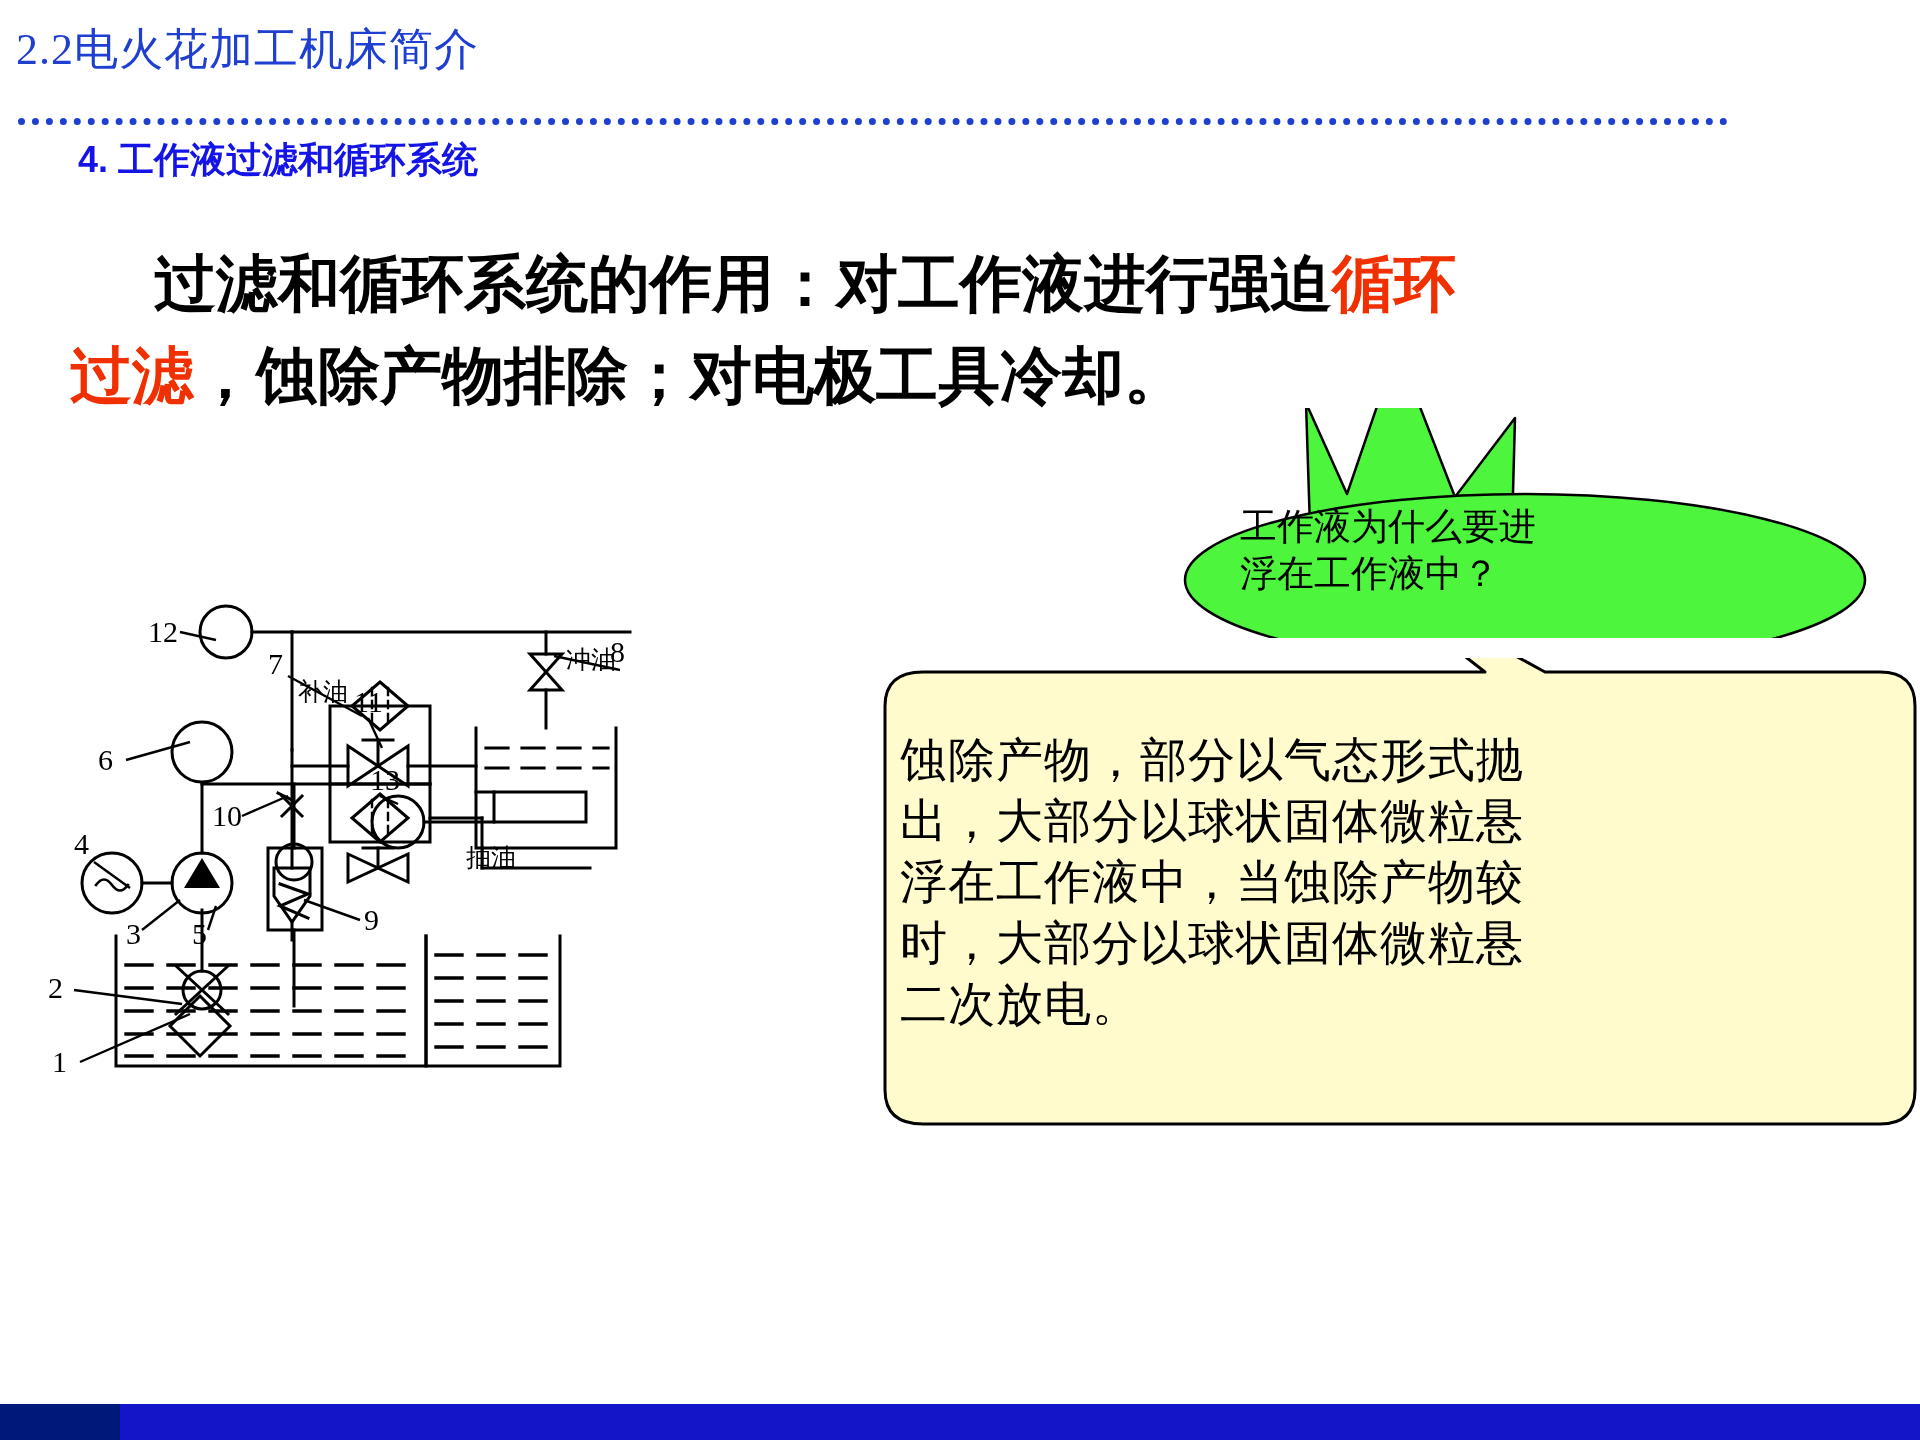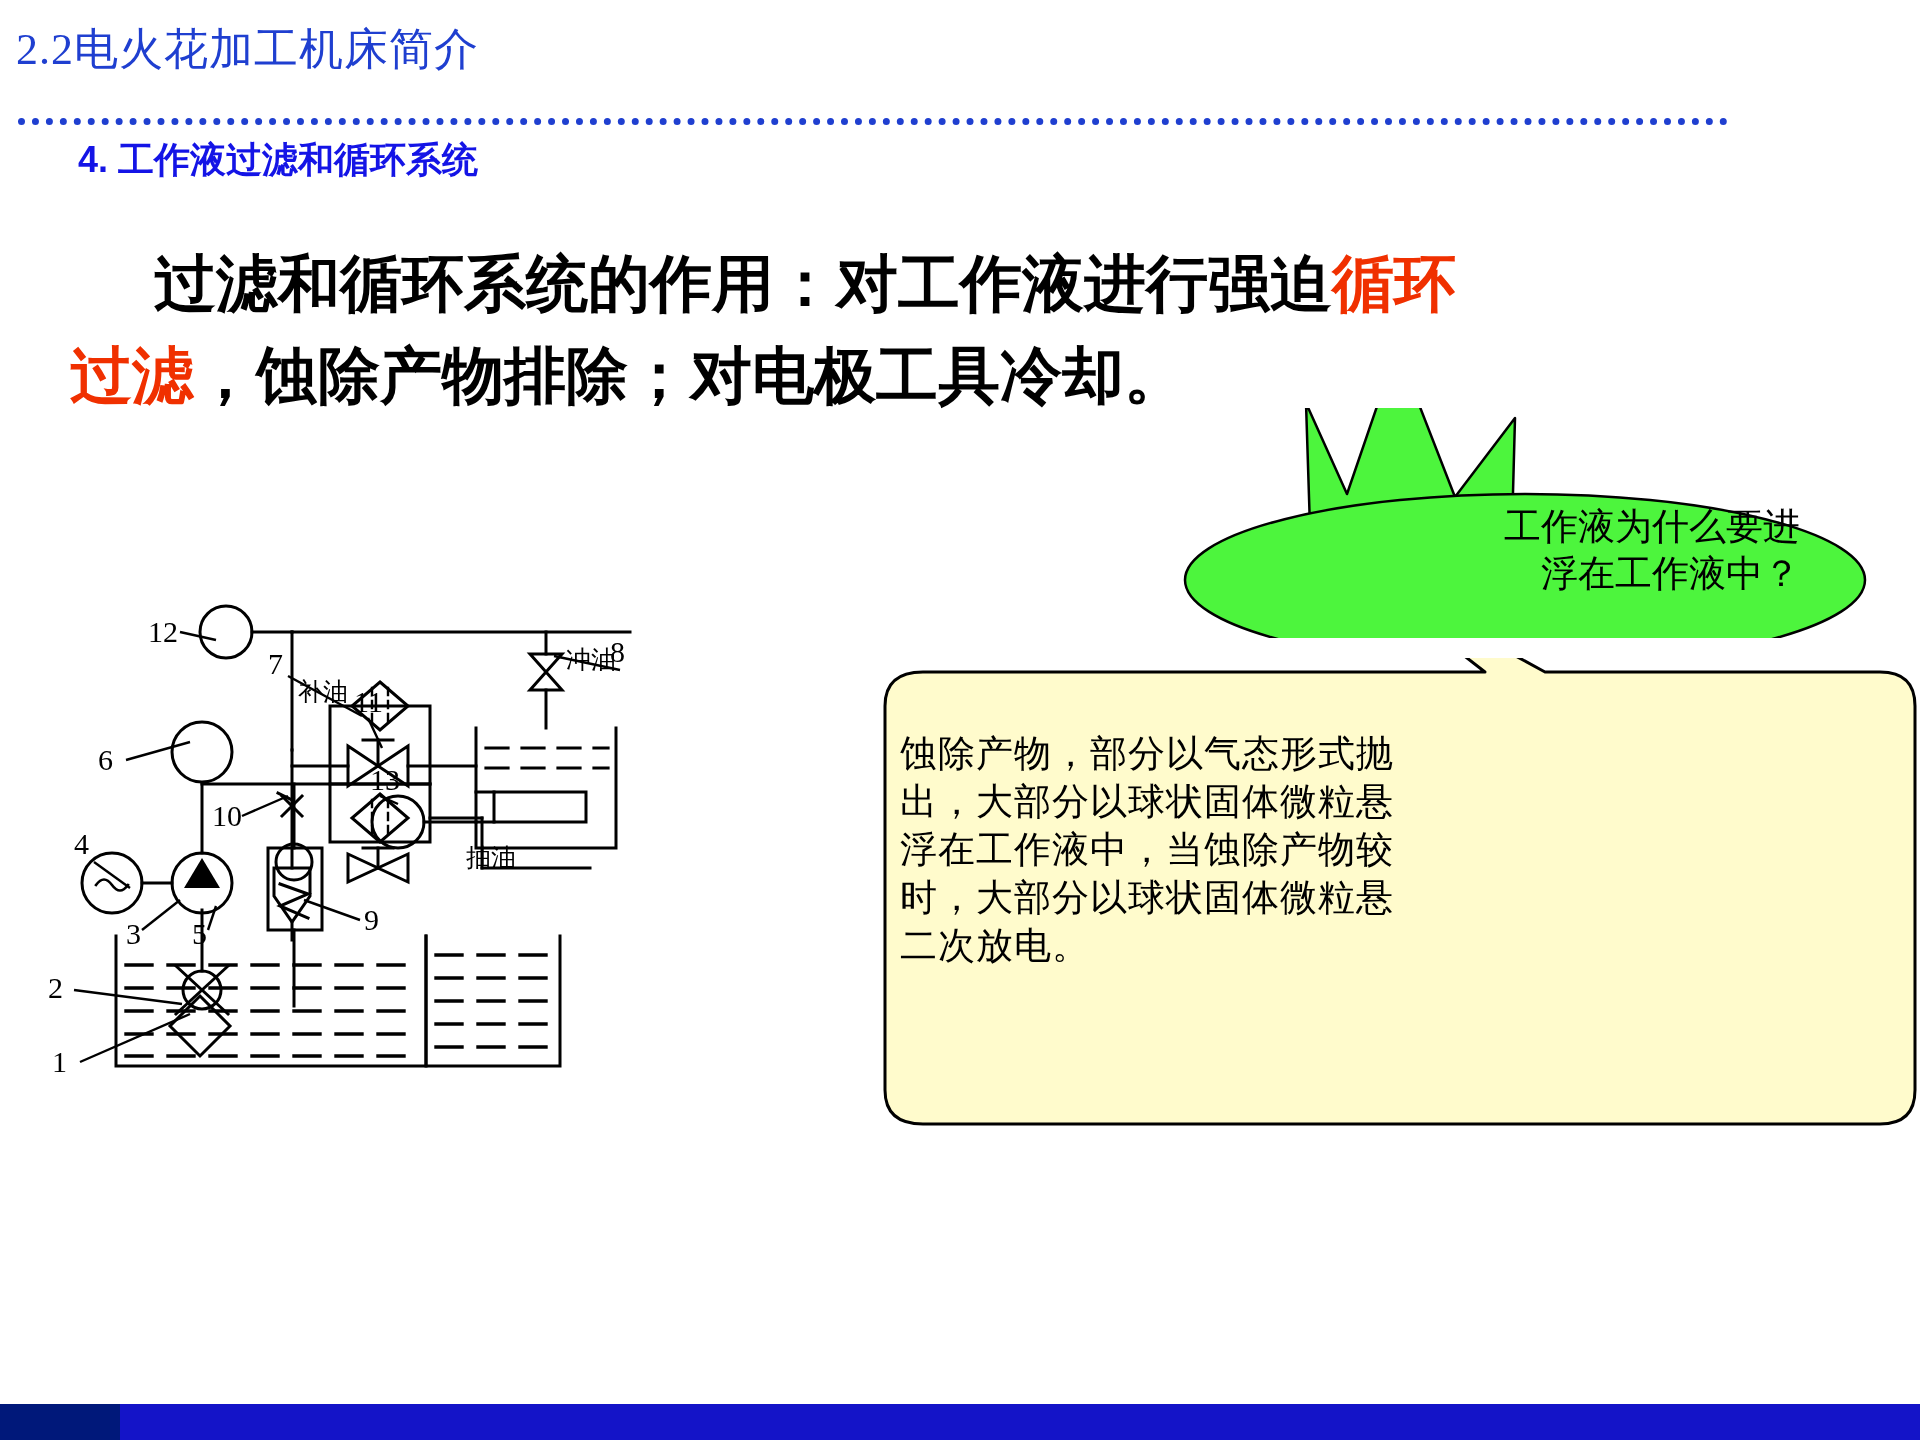--- a/index.html
+++ b/index.html
@@ -46,36 +46,36 @@
   .hl{ color:#F03000; }
   
   #green-callout{
     position:absolute;left:1060px;top:408px;
     width:860px;height:230px;
     pointer-events:none;
   }
   #green-callout .cotext{
     position:absolute;left:180px;top:95px;
     width:560px;
-    text-align:right;
+    text-align:left;
     font-family:"Liberation Serif", serif;
     font-size:37px;
     line-height:1.28;
     color:#000;
   }
   
   #yellow-callout{
     position:absolute;left:845px;top:658px;
     width:1075px;height:480px;
   }
   #yellow-callout .cotext{
     position:absolute;left:55px;top:72px;
     width:930px;
     font-family:"Liberation Serif", serif;
-    font-size:37px;
+    font-size:47px;
     line-height:1.30;
     color:#000;
     letter-spacing:1px;
   }
   
   #diagram{
     position:absolute;left:30px;top:600px;
     width:820px;height:510px;
   }
   

